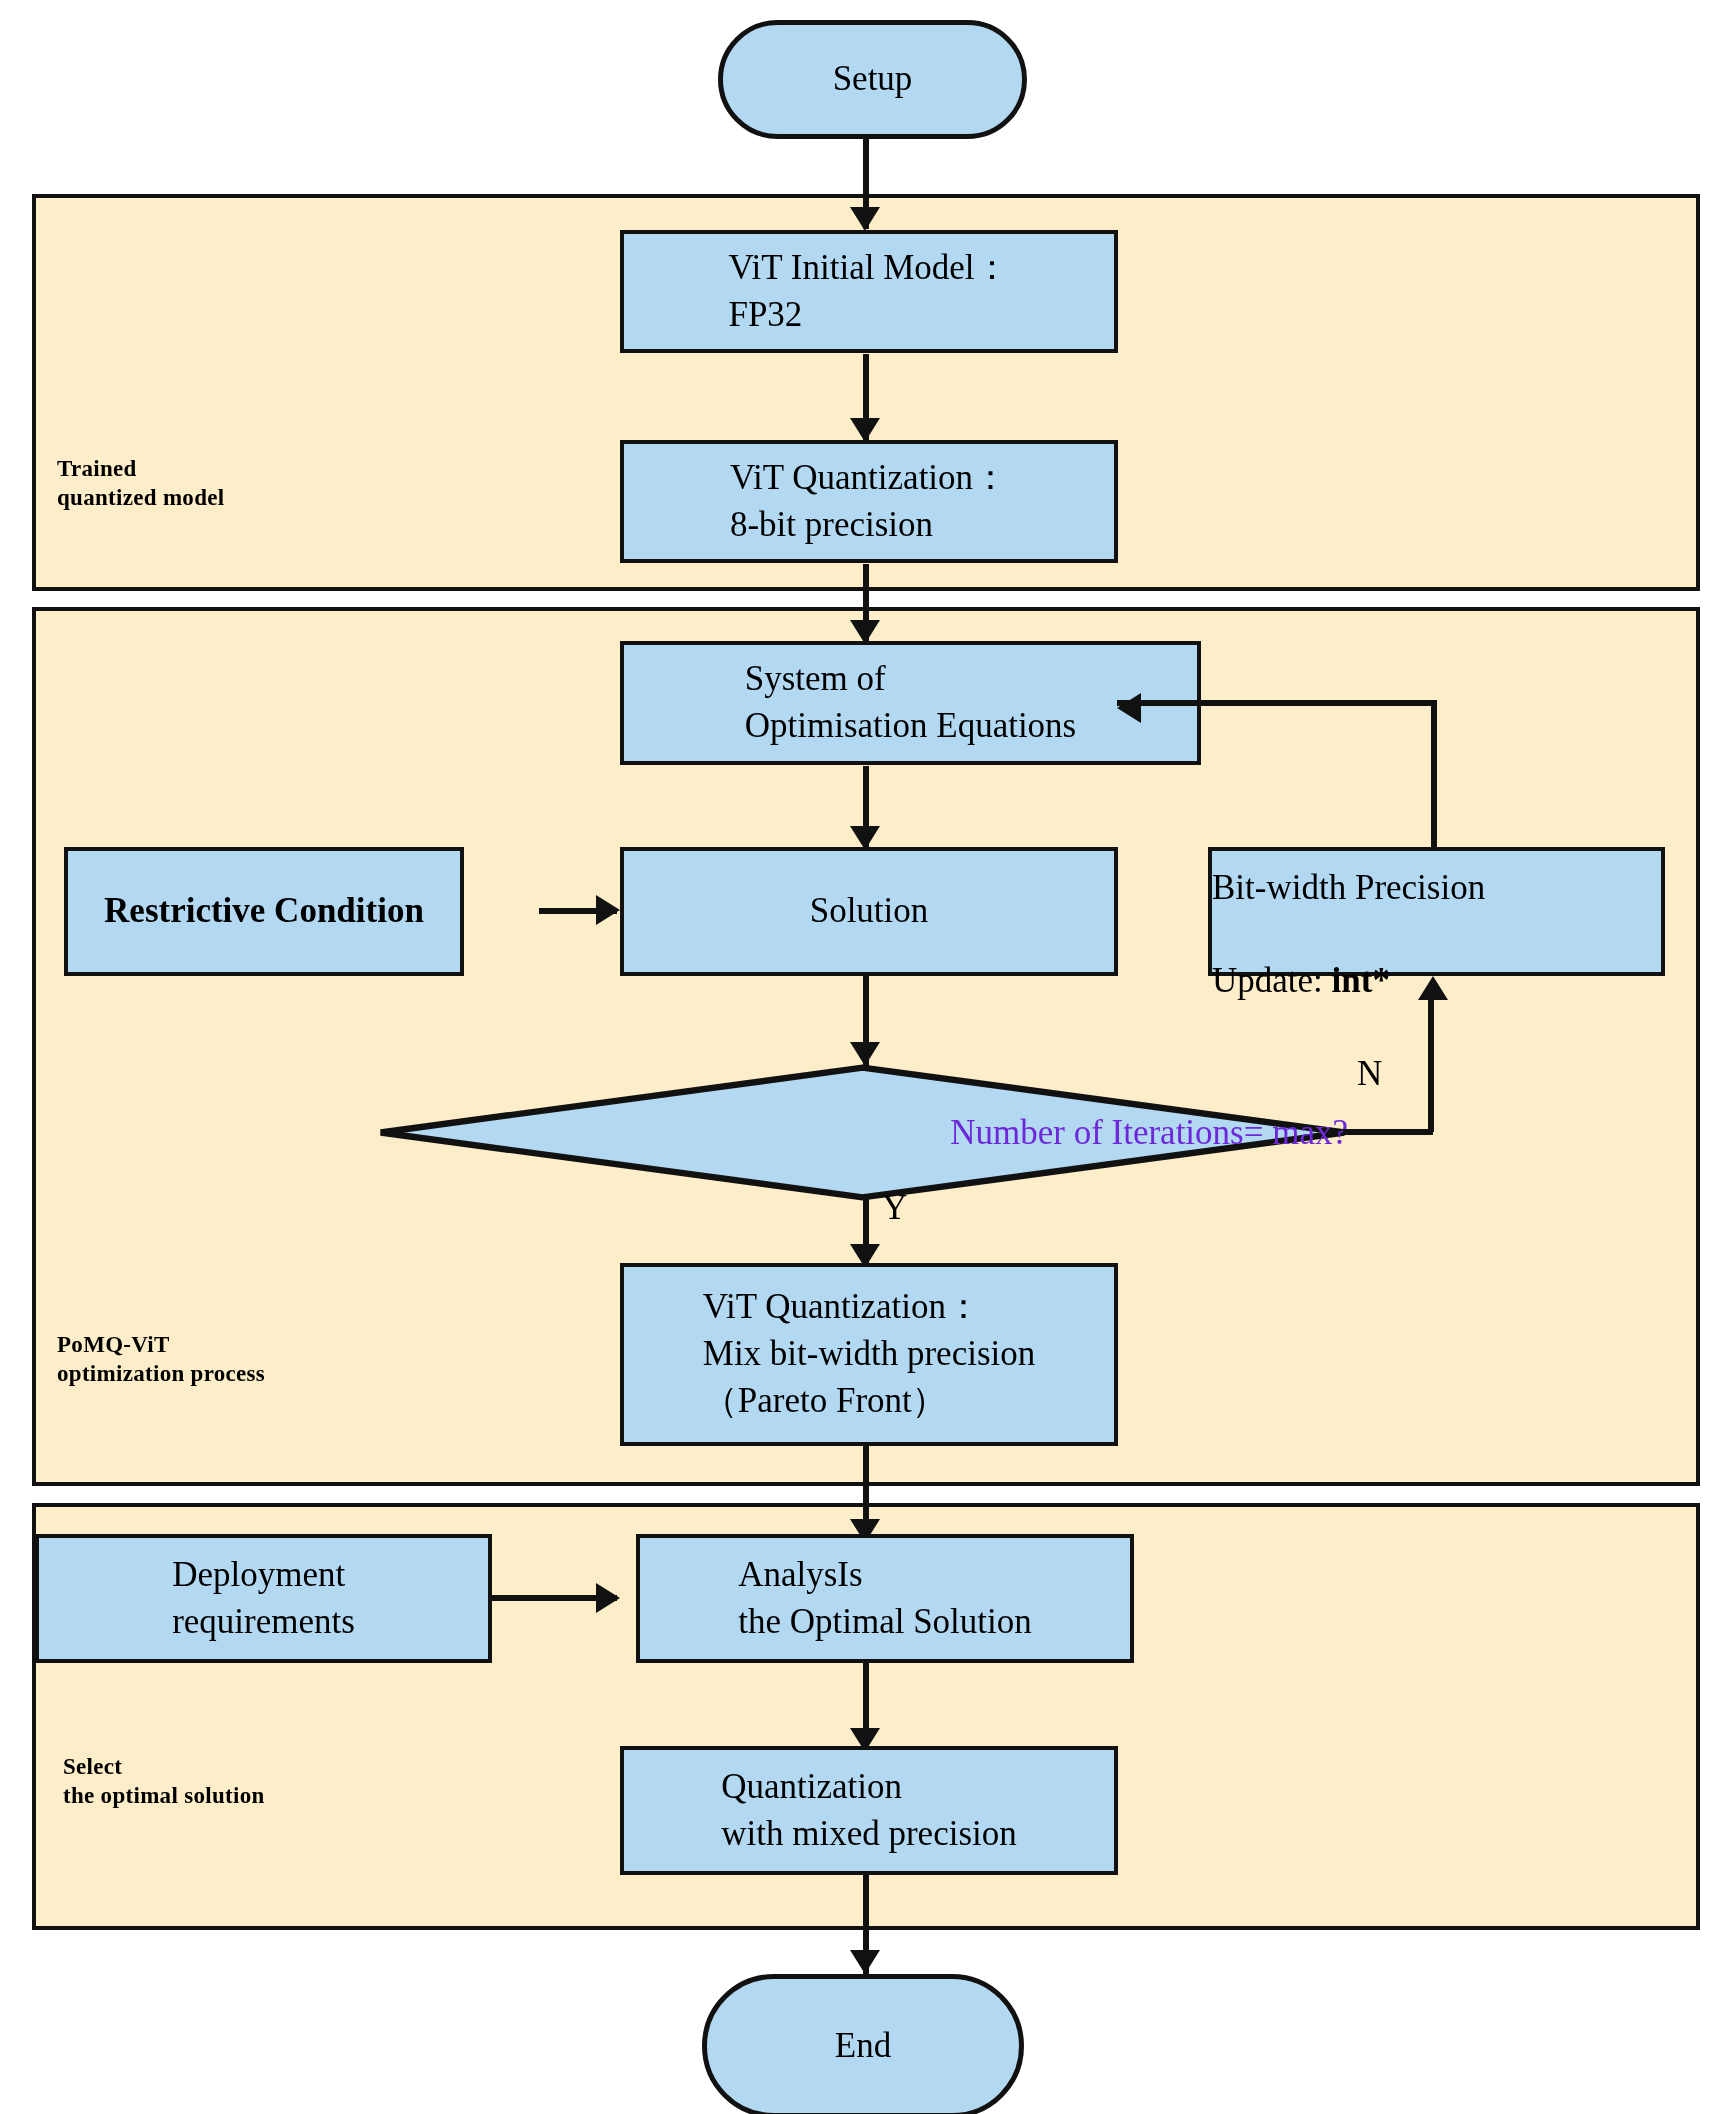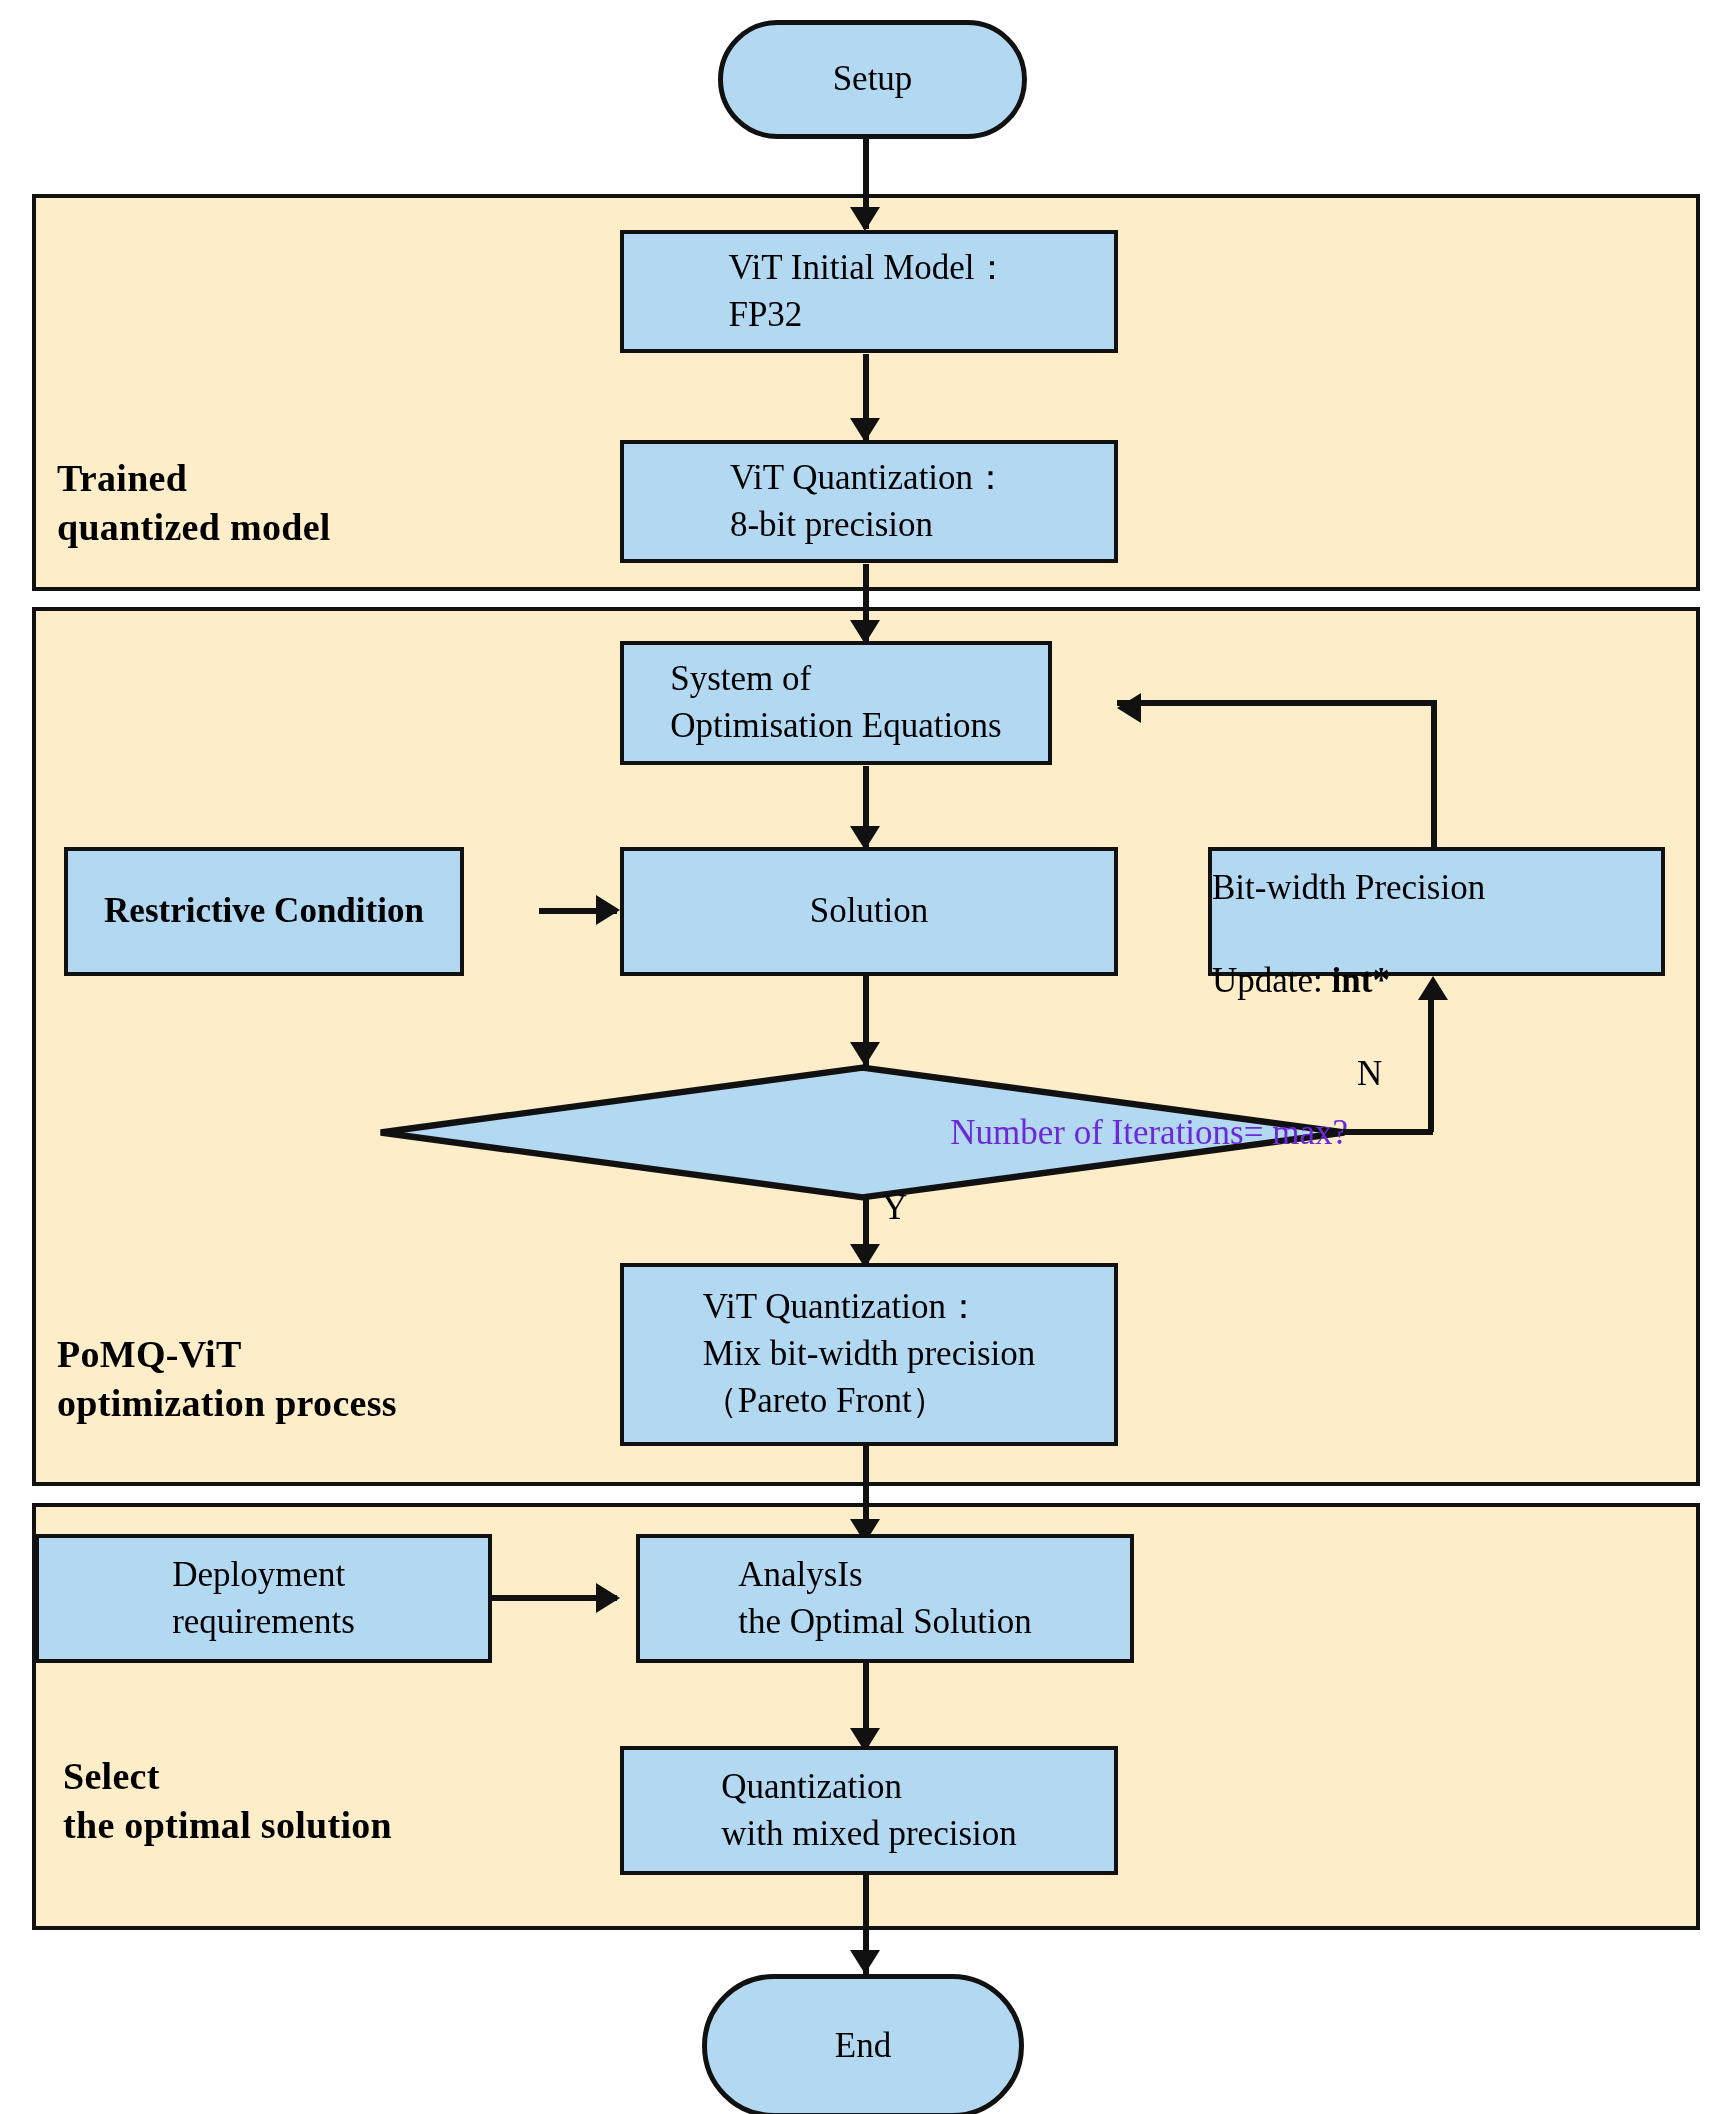--- a/index.html
+++ b/index.html
@@ -20,21 +20,21 @@
   
   .section {
     position: absolute;
     background: #fdeec9;
     border: 4.6px solid #111111;
     box-sizing: border-box;
   }
   .section-label {
     position: absolute;
     font-weight: bold;
-    font-size: 38px;
+    font-size: 23px;
     line-height: 1.28;
     color: #000000;
     white-space: pre-line;
     letter-spacing: 0.3px;
   }
   
   .node {
     position: absolute;
     background: #b2d8f2;
     border: 4.6px solid #111111;
@@ -139,21 +139,21 @@
 
   <div class="conn conn-v" style="left:863px; top:354px; height:86px;"></div>
   <div class="arrow-down" style="left:850px; top:418px;"></div>
 
   <div class="node" style="left:620px; top:440px; width:498px; height:123px;">ViT Quantization：
 8-bit precision</div>
 
   <div class="conn conn-v" style="left:863px; top:564px; height:79px;"></div>
   <div class="arrow-down" style="left:850px; top:620px;"></div>
 
-  <div class="node" style="left:620px; top:641px; width:432px; height:124px;">System of
+  <div class="node" style="left:620px; top:641px; width:581px; height:124px;">System of
 Optimisation Equations</div>
 
   <div class="conn conn-v" style="left:863px; top:766px; height:82px;"></div>
   <div class="arrow-down" style="left:850px; top:826px;"></div>
 
   <div class="node" style="left:64px; top:847px; width:400px; height:129px;font-weight:bold;">Restrictive Condition</div>
 
   <div class="conn conn-h" style="left:539px; top:908px; width:78px;"></div>
   <div class="arrow-right" style="left:596px; top:895px;"></div>
 

